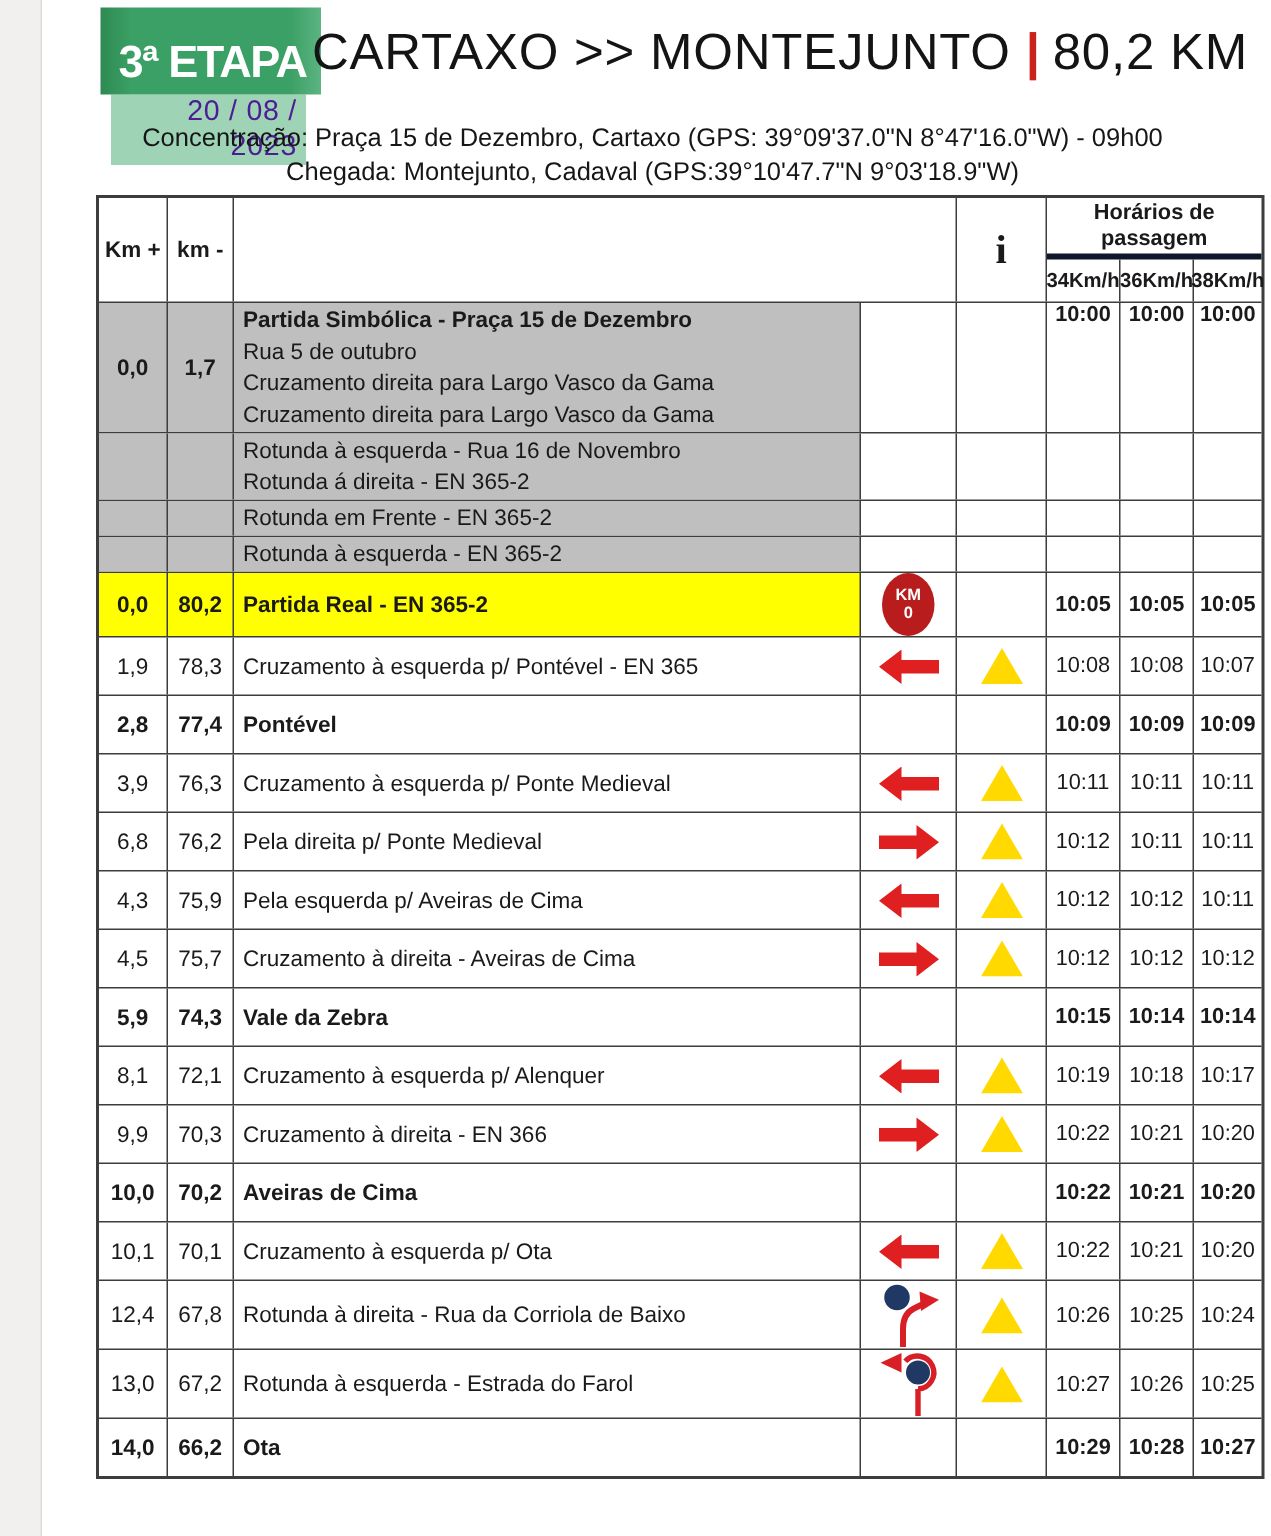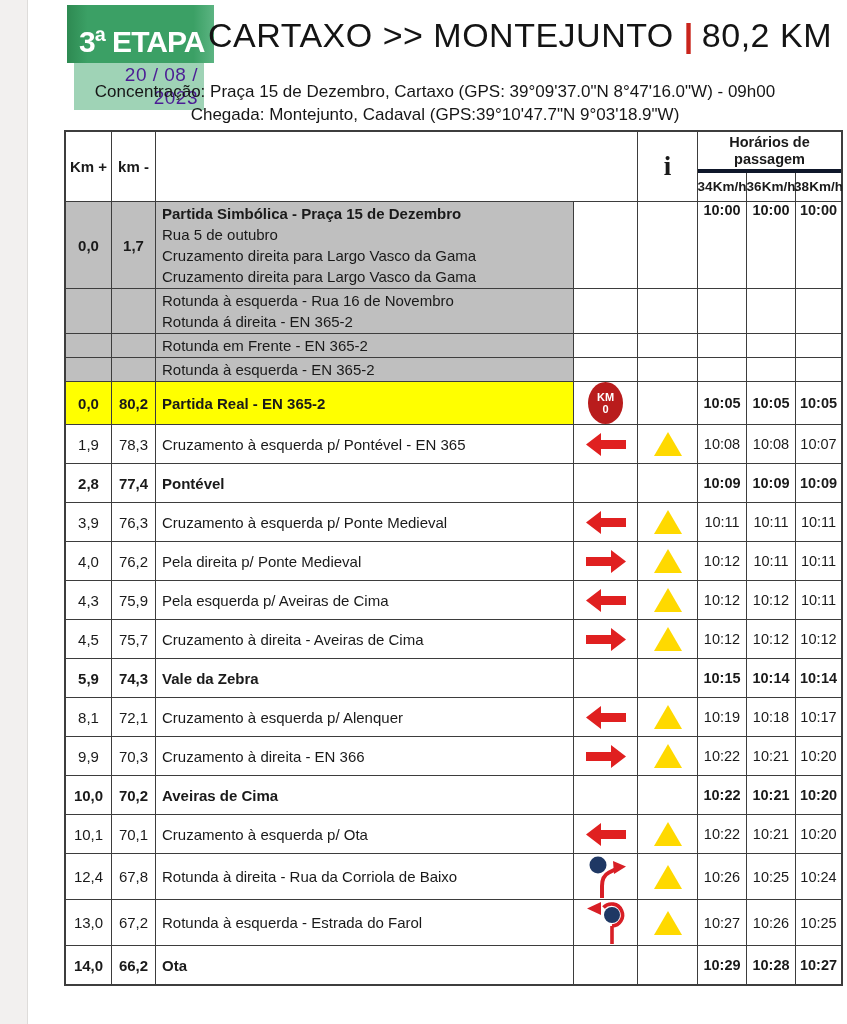--- a/index.html
+++ b/index.html
@@ -248,21 +248,21 @@
         <div class="cell info">
           <svg width="28" height="24" viewBox="0 0 28 24">
             <polygon points="14,0 28,24 0,24" fill="#ffd900"></polygon>
           </svg>
         </div>
         <div class="cell time">10:11</div>
         <div class="cell time">10:11</div>
         <div class="cell time">10:11</div>
       </div>
       <div class="trow">
-        <div class="cell km shade">4,0</div>
+        <div class="cell km shade">6,8</div>
         <div class="cell km shade">76,2</div>
         <div class="cell percurso shade">
           <div class="pline">Pela direita p/ Ponte Medieval</div>
         </div>
         <div class="cell sign">
           <svg width="40" height="23" viewBox="0 0 40 23">
             <polygon points="40,11.5 25,0 25,7 0,7 0,16 25,16 25,23" fill="#e02020"></polygon>
           </svg>
         </div>
         <div class="cell info">

